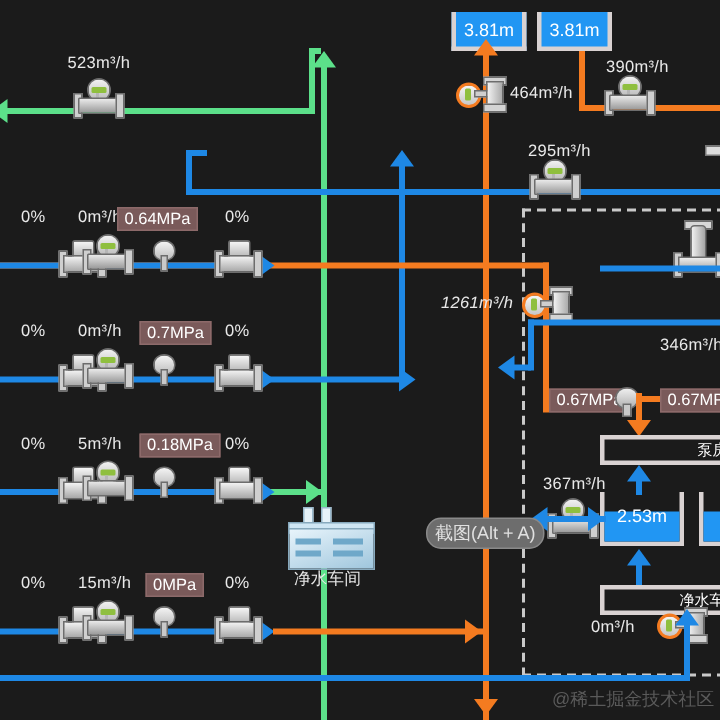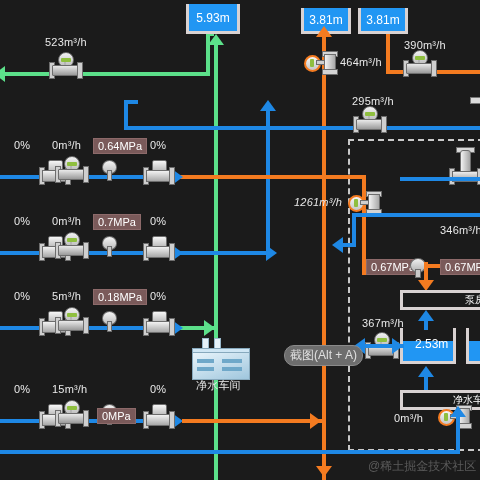--- a/index.html
+++ b/index.html
@@ -35,21 +35,21 @@
   .mpa{position:absolute;background:#7a5a5a;color:#ffffff;font-size:11px;
        padding:1px 4px;white-space:nowrap;border:1px solid #8d6a6a;}
 
   
   .tank{position:absolute;background:#2196f3;border:3px solid #d9d2d2;
         border-top:none;box-sizing:border-box;color:#fff;font-size:12px;
         display:flex;align-items:center;justify-content:center;}
   .tank.part{background:#1b1b1b;border:3px solid #d9d2d2;border-top:none;
         display:block;}
   .tank.part .fill{position:absolute;left:0;right:0;bottom:0;background:#2196f3;}
-  .tank.part .txt{position:absolute;left:12px;right:0;text-align:left;color:#fff;font-size:12px;}
+  .tank.part .txt{position:absolute;left:0;right:0;text-align:center;color:#fff;font-size:12px;}
 
   
   .room{position:absolute;background:#1b1b1b;border:3px solid #d9d2d2;
         box-sizing:border-box;color:#fff;font-size:10px;
         display:flex;align-items:center;justify-content:center;}
 
   
   .dev{position:absolute;}
 
   
@@ -129,23 +129,20 @@
   <div class="arrow ar-l green" style="left:-6px;top:66px;"></div>
   <div class="pipe v green" style="left:206px;top:32px;height:44px;"></div>
   <div class="pipe h green" style="left:206px;top:32px;width:8px;"></div>
 
   <div class="pipe v green" style="left:214px;top:44px;height:436px;"></div>
   <div class="arrow ar-u green" style="left:208px;top:34px;"></div>
 
   <div class="pipe h green" style="left:178px;top:326px;width:38px;"></div>
   <div class="arrow ar-r green" style="left:204px;top:320px;"></div>
 
-  <div class="tank" style="left:186px;top:4px;width:54px;height:30px;">
-    <span>5.93m</span>
-  </div>
 
   <div class="tank" style="left:301px;top:8px;width:50px;height:26px;">
     <span>3.81m</span>
   </div>
 
   <div class="tank" style="left:358px;top:8px;width:50px;height:26px;">
     <span>3.81m</span>
   </div>
 
 
@@ -302,21 +299,21 @@
     <div class="stem"></div>
   </div>
   <div class="dev gv" style="left:146px;top:160px;width:28px;height:24px;">
     <div class="top"></div>
     <div class="fl-l"></div>
     <div class="body"></div>
     <div class="fl-r"></div>
   </div>
   <div class="lbl" style="left:14px;top:139px;">0%</div>
   <div class="lbl" style="left:52px;top:139px;">0m³/h</div>
-  <div class="mpa" style="left:93px;top:138px;">0.64MPa</div>
+  <div class="mpa" style="left:78px;top:138px;">0.64MPa</div>
   <div class="lbl" style="left:150px;top:139px;">0%</div>
 
   <div class="pipe h blue" style="left:0px;top:251px;width:180px;"></div>
   <div class="arrow ar-r blue" style="left:172px;top:245px;"></div>
   <div class="pipe h blue" style="left:178px;top:251px;width:94px;"></div>
   <div class="arrow ar-r blue" style="left:266px;top:245px;"></div>
   <div class="dev gv" style="left:42px;top:236px;width:28px;height:24px;">
     <div class="top"></div>
     <div class="fl-l"></div>
     <div class="body"></div>
@@ -396,21 +393,21 @@
     <div class="stem"></div>
   </div>
   <div class="dev gv" style="left:146px;top:404px;width:28px;height:24px;">
     <div class="top"></div>
     <div class="fl-l"></div>
     <div class="body"></div>
     <div class="fl-r"></div>
   </div>
   <div class="lbl" style="left:14px;top:383px;">0%</div>
   <div class="lbl" style="left:52px;top:383px;">15m³/h</div>
-  <div class="mpa" style="left:97px;top:382px;margin-top:26px;">0MPa</div>
+  <div class="mpa" style="left:97px;top:382px;">0MPa</div>
   <div class="lbl" style="left:150px;top:383px;">0%</div>
 
   <div class="dev fm" style="left:52px;top:54px;width:30px;height:24px;">
     <div class="head"></div>
     <div class="stem"></div>
     <div class="flange-l"></div>
     <div class="body"></div>
     <div class="flange-r"></div>
   </div>
   <div class="lbl" style="left:45px;top:36px;">523m³/h</div>

